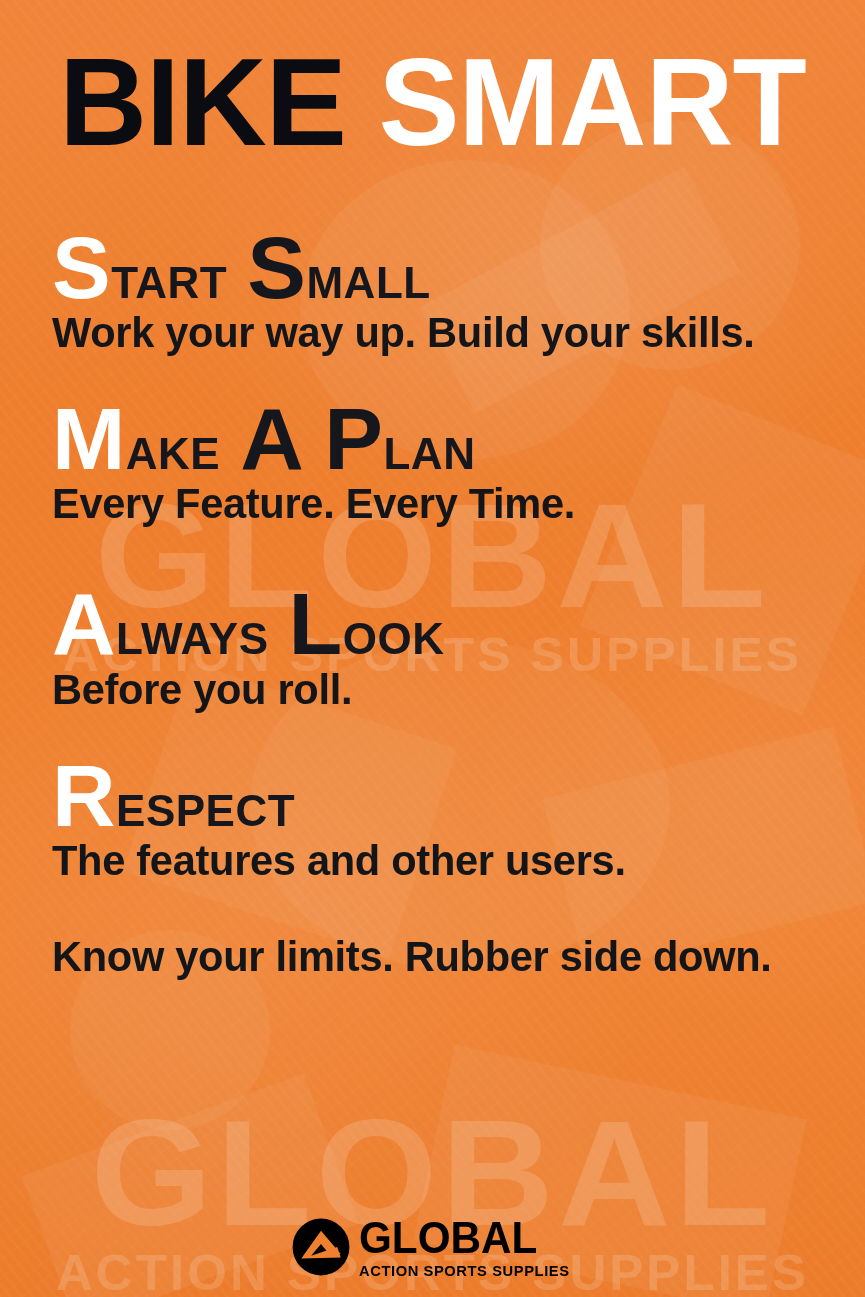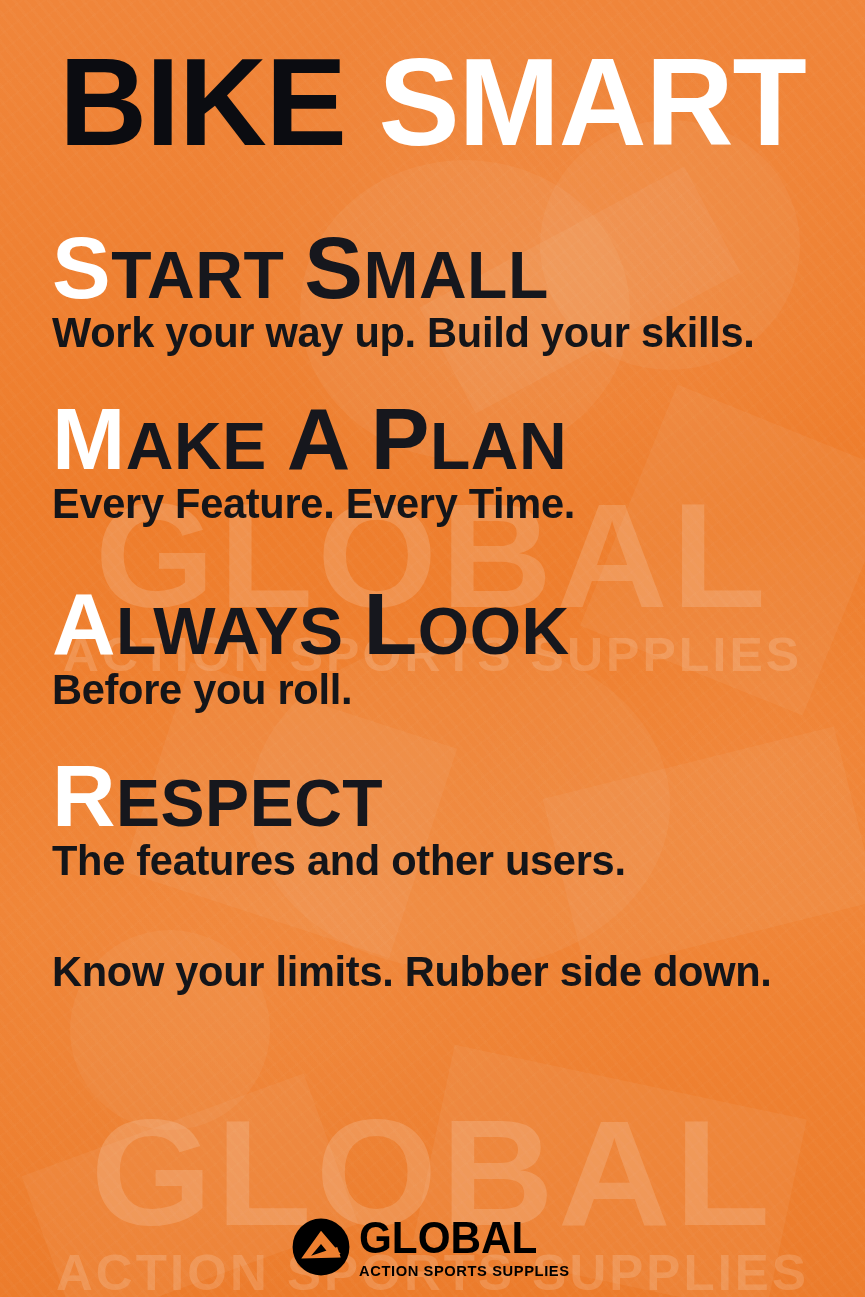--- a/index.html
+++ b/index.html
@@ -142,41 +142,41 @@
     font-weight: 700;
     letter-spacing: 0.5px;
   }
   .rule-heading .cap {
     font-size: 88px;
     line-height: 0.9;
     vertical-align: baseline;
   }
   .rule-heading .cap-white { color: #ffffff; }
   .rule-heading .rest {
-    font-size: 66px;
+    font-size: 44px;
     letter-spacing: 0.5px;
   }
   .rule-heading .wordgap { display: inline-block; width: 20px; }
 
   .rule-sub {
     font-size: 42px;
     font-weight: 700;
     color: #141519;
     letter-spacing: -0.3px;
     margin-top: 2px;
     white-space: nowrap;
     transform: scaleX(0.99);
     transform-origin: left center;
   }
 
   
   #rule-0 { margin-bottom: 42px; }
   #rule-1 { margin-bottom: 56px; }
   #rule-2 { margin-bottom: 42px; }
-  #rule-3 { margin-bottom: 63px; }
+  #rule-3 { margin-bottom: 48px; }
   #rule-4 { margin-bottom: 0; }
 
   
   .logo {
     position: absolute;
     top: 1216px;
     left: 0;
     width: 865px;
     display: flex;
     align-items: center;

